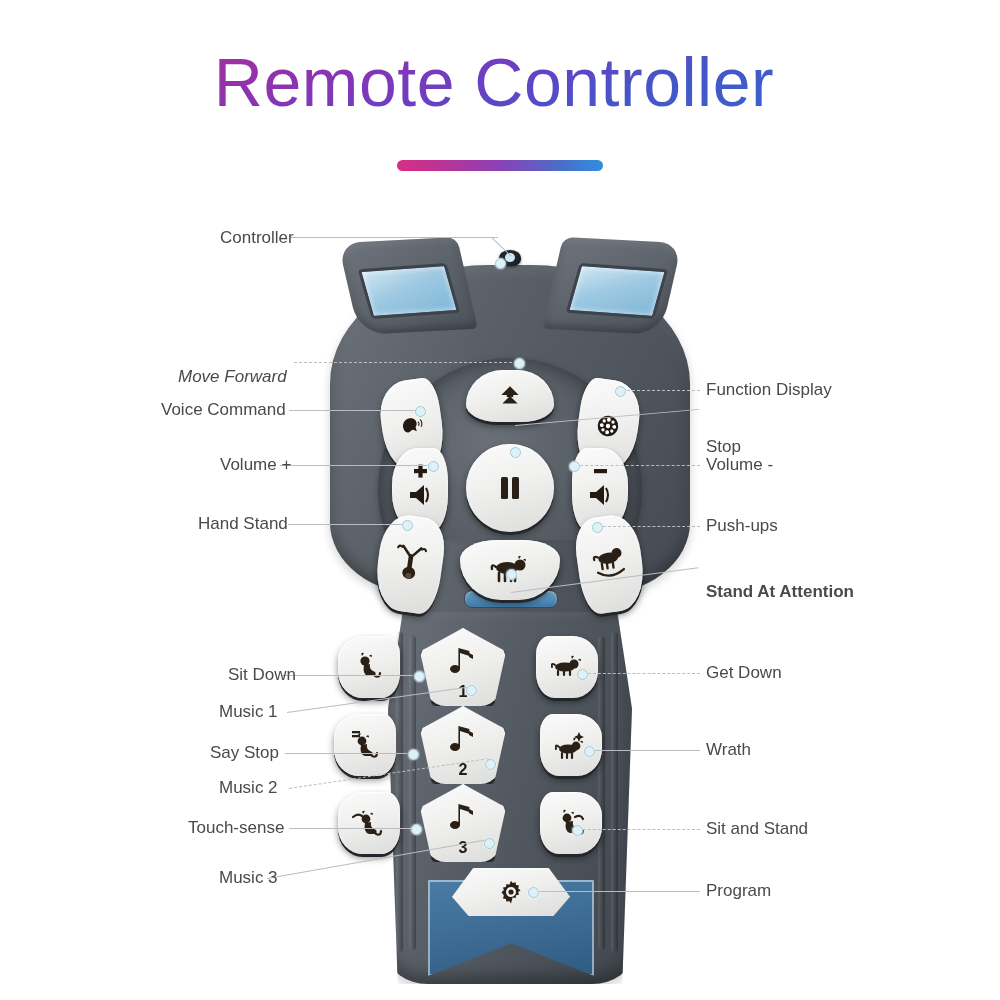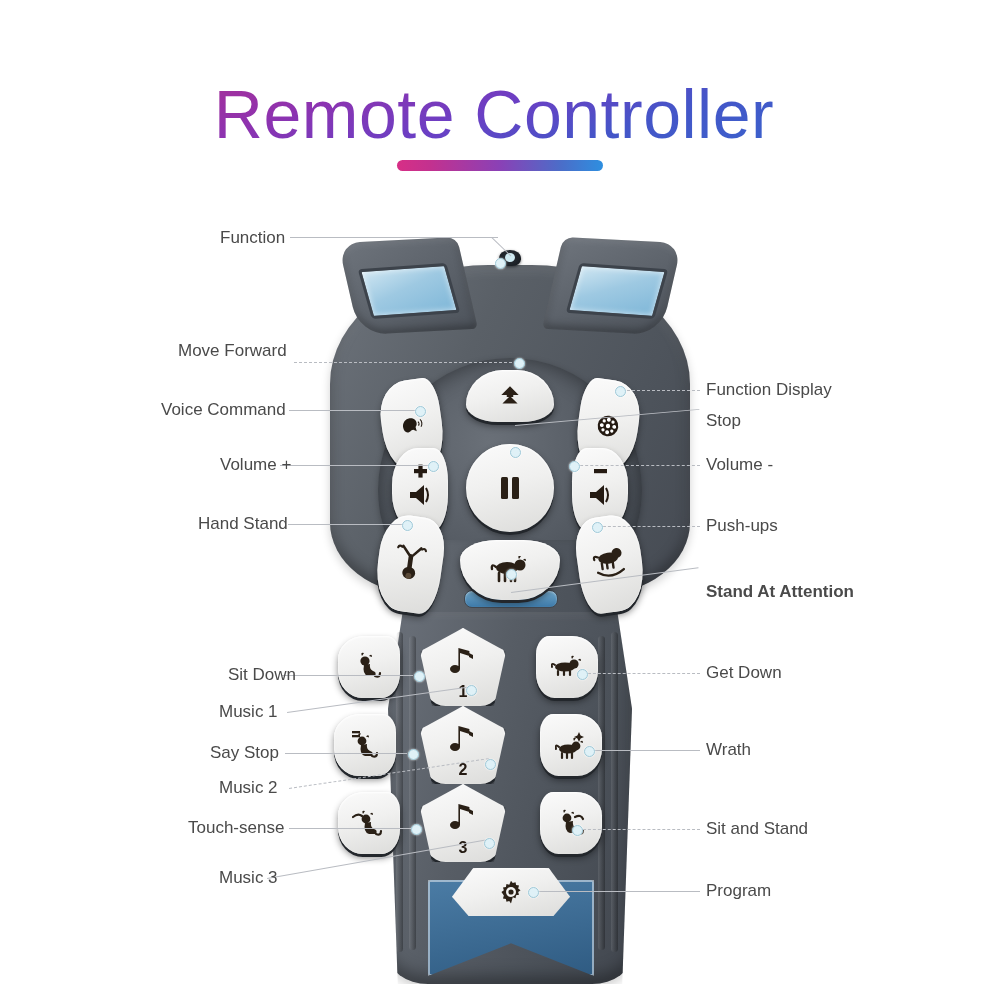--- a/index.html
+++ b/index.html
@@ -7,21 +7,21 @@
   body{
     width:1000px;height:1000px;
     background:#ffffff;
     font-family:"Liberation Sans","DejaVu Sans",sans-serif;
     overflow:hidden;
     position:relative;
   }
   #stage{position:absolute;left:0;top:0;width:1000px;height:1000px;}
 
   
-  .title-wrap{position:absolute;left:0;top:48px;width:988px;text-align:center;margin-top:32px;}
+  .title-wrap{position:absolute;left:0;top:48px;width:988px;text-align:center;}
   .title{
     display:inline-block;
     font-size:68px;
     font-weight:400;
     letter-spacing:0.5px;
     line-height:1.0;
     background:linear-gradient(160deg,#a5309a 0%,#8d33b0 22%,#6b3fc4 48%,#4555c8 72%,#3a62cc 100%);
     -webkit-background-clip:text;
     background-clip:text;
     color:transparent;
@@ -495,34 +495,34 @@
   <div class="dot" style="left:466px;top:685px;"></div>
   <div class="dot" style="left:408px;top:749px;"></div>
   <div class="dot" style="left:485px;top:759px;"></div>
   <div class="dot" style="left:411px;top:824px;"></div>
   <div class="dot" style="left:484px;top:838px;"></div>
   <div class="dot" style="left:577px;top:669px;"></div>
   <div class="dot" style="left:584px;top:746px;"></div>
   <div class="dot" style="left:572px;top:825px;"></div>
   <div class="dot" style="left:528px;top:887px;"></div>
 
-  <div class="label" style="left:220px;top:229px;">Function</div>
-  <div class="label" style="left:178px;top:342px;">Move Forward</div>
+  <div class="label" style="left:220px;top:229px;">Controller</div>
+  <div class="label" style="left:178px;top:368px;font-style:italic;">Move Forward</div>
   <div class="label" style="left:161px;top:401px;">Voice Command</div>
   <div class="label" style="left:220px;top:456px;">Volume +</div>
   <div class="label" style="left:198px;top:515px;">Hand Stand</div>
   <div class="label" style="left:216px;top:666px;margin-left:12px;">Sit Down</div>
   <div class="label" style="left:219px;top:703px;">Music 1</div>
   <div class="label" style="left:210px;top:744px;">Say Stop</div>
   <div class="label" style="left:219px;top:779px;">Music 2</div>
   <div class="label" style="left:188px;top:819px;text-align:right;">Touch-sense</div>
   <div class="label" style="left:219px;top:869px;">Music 3</div>
 
   <div class="label r" style="left:706px;top:381px;">Function Display</div>
-  <div class="label r" style="left:706px;top:412px;">Stop</div>
+  <div class="label r" style="left:706px;top:438px;">Stop</div>
   <div class="label r" style="left:706px;top:456px;">Volume -</div>
   <div class="label r" style="left:706px;top:517px;">Push-ups</div>
   <div class="label r" style="left:706px;top:583px;font-weight:bold;">Stand At Attention</div>
   <div class="label r" style="left:706px;top:664px;">Get Down</div>
   <div class="label r" style="left:706px;top:741px;">Wrath</div>
   <div class="label r" style="left:706px;top:820px;">Sit and Stand</div>
   <div class="label r" style="left:706px;top:882px;">Program</div>
 
 </div>
 

